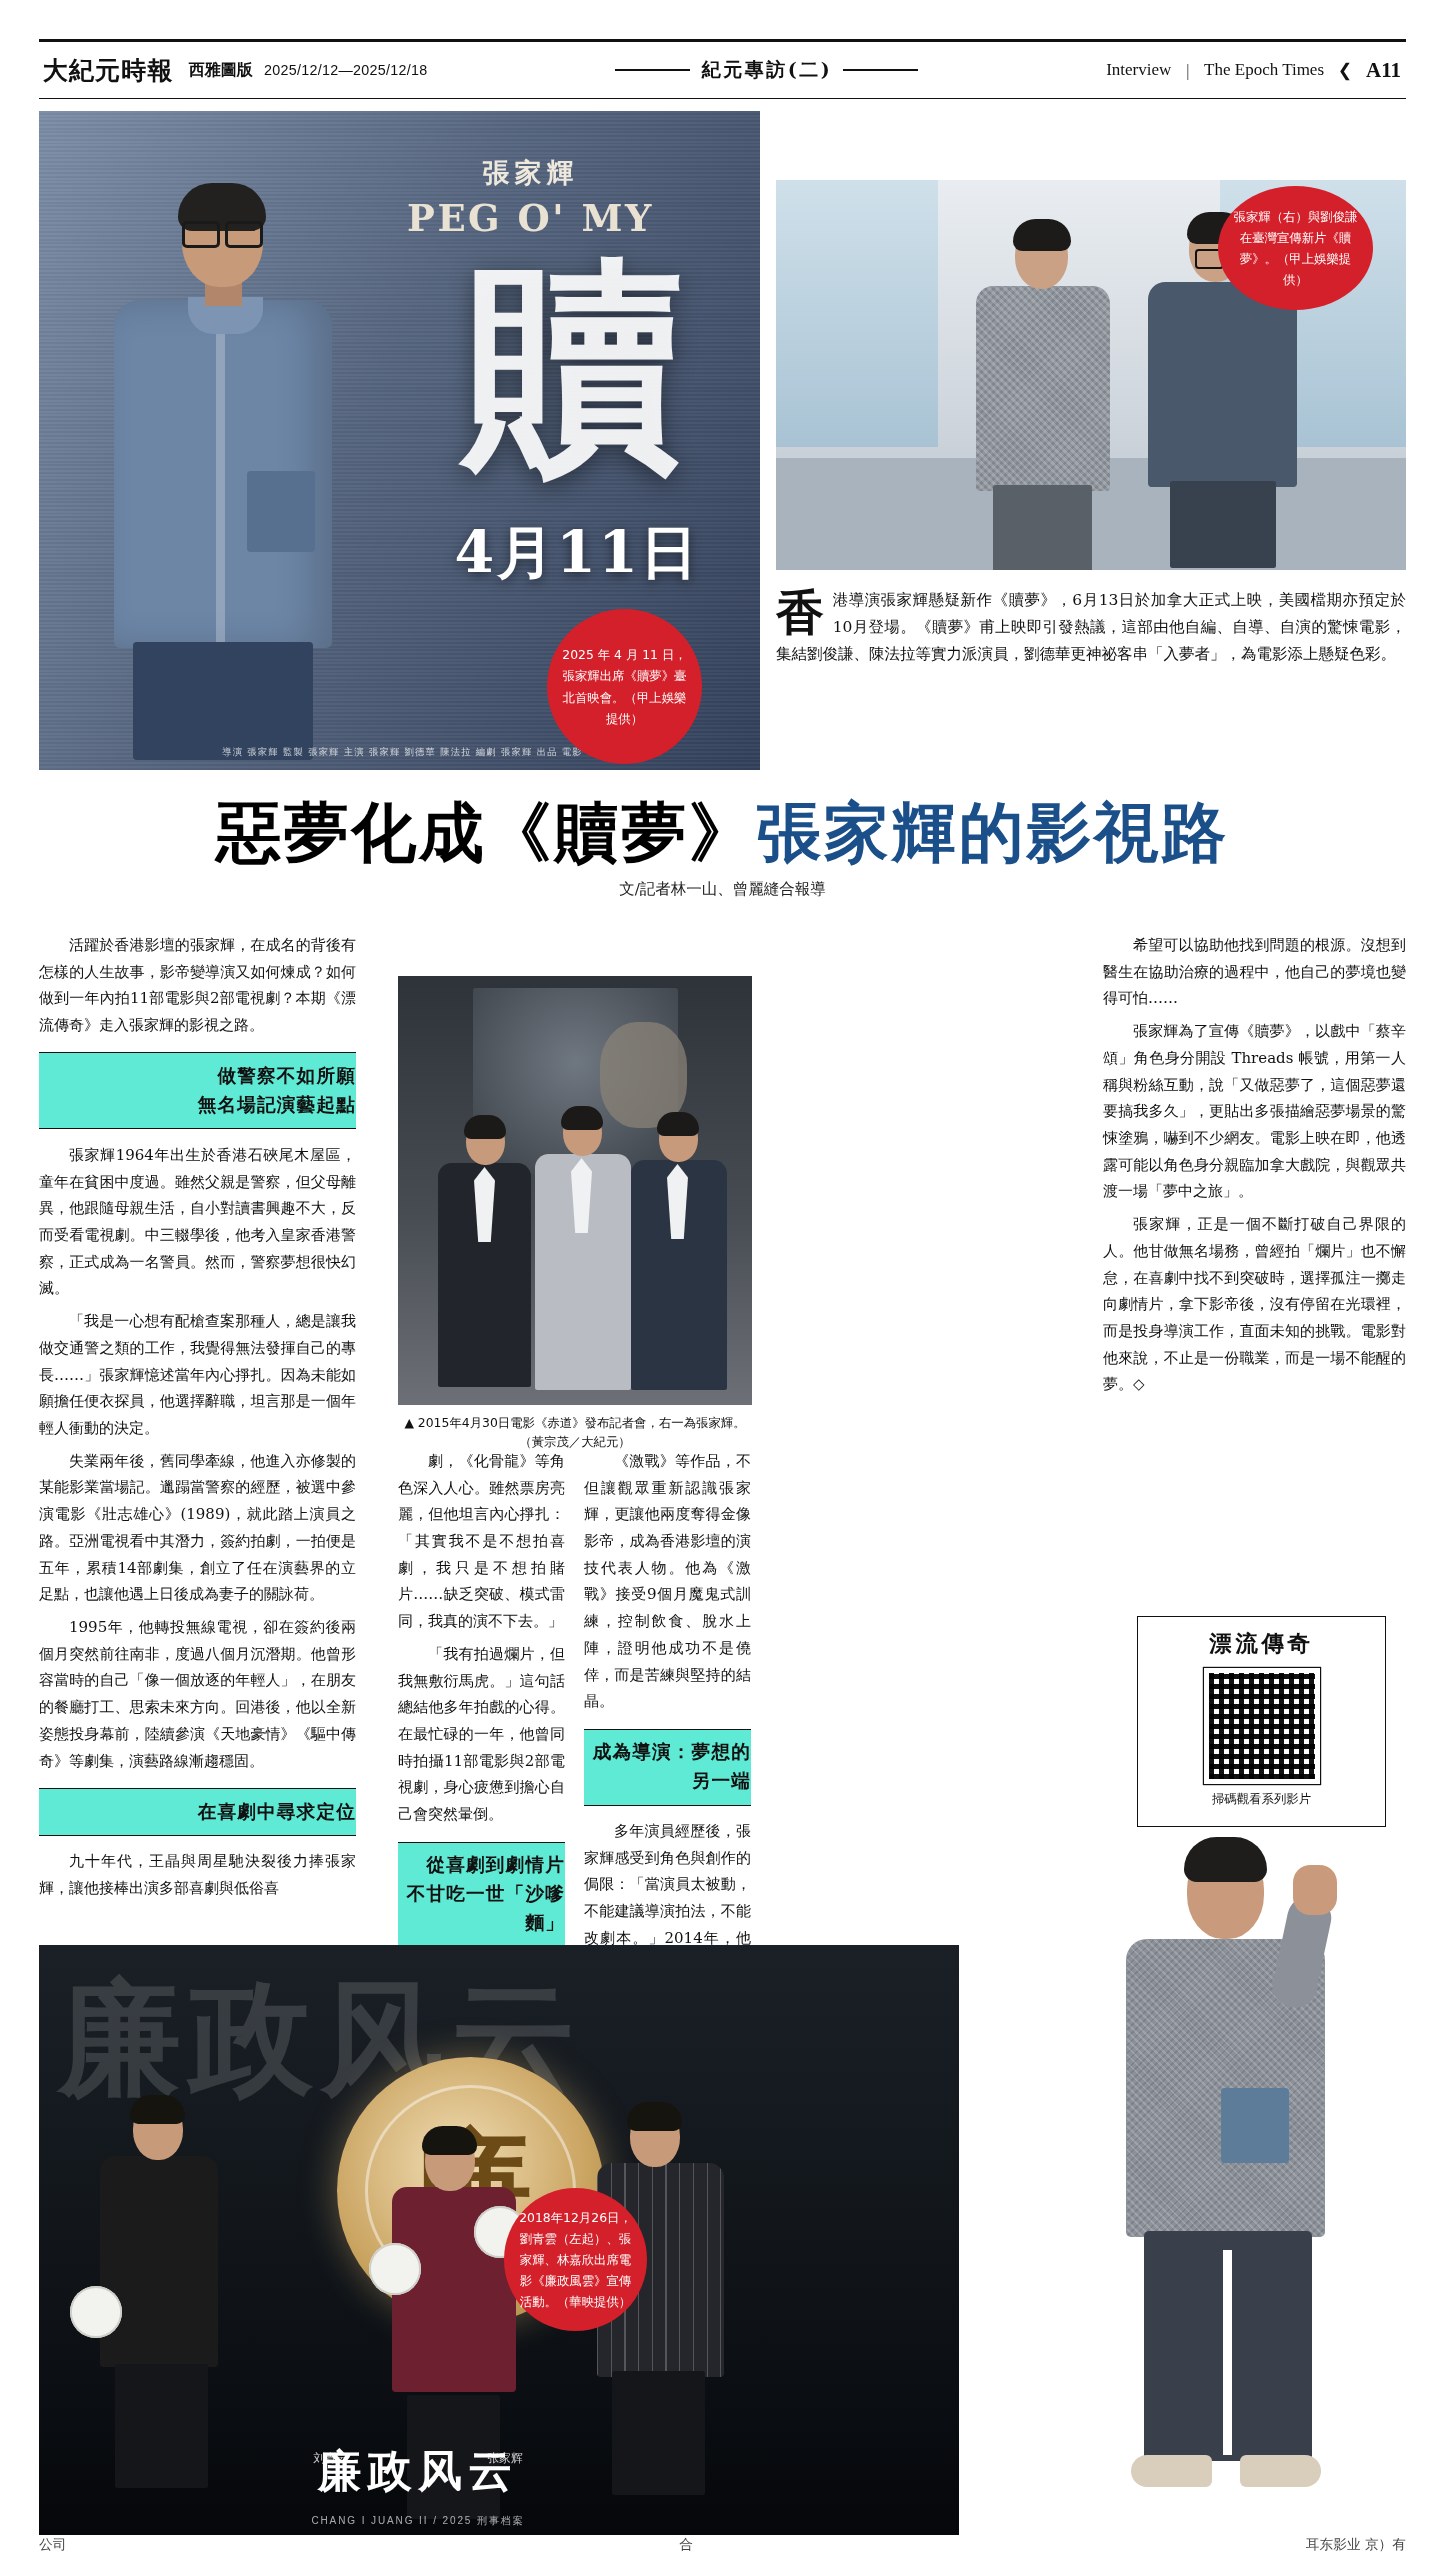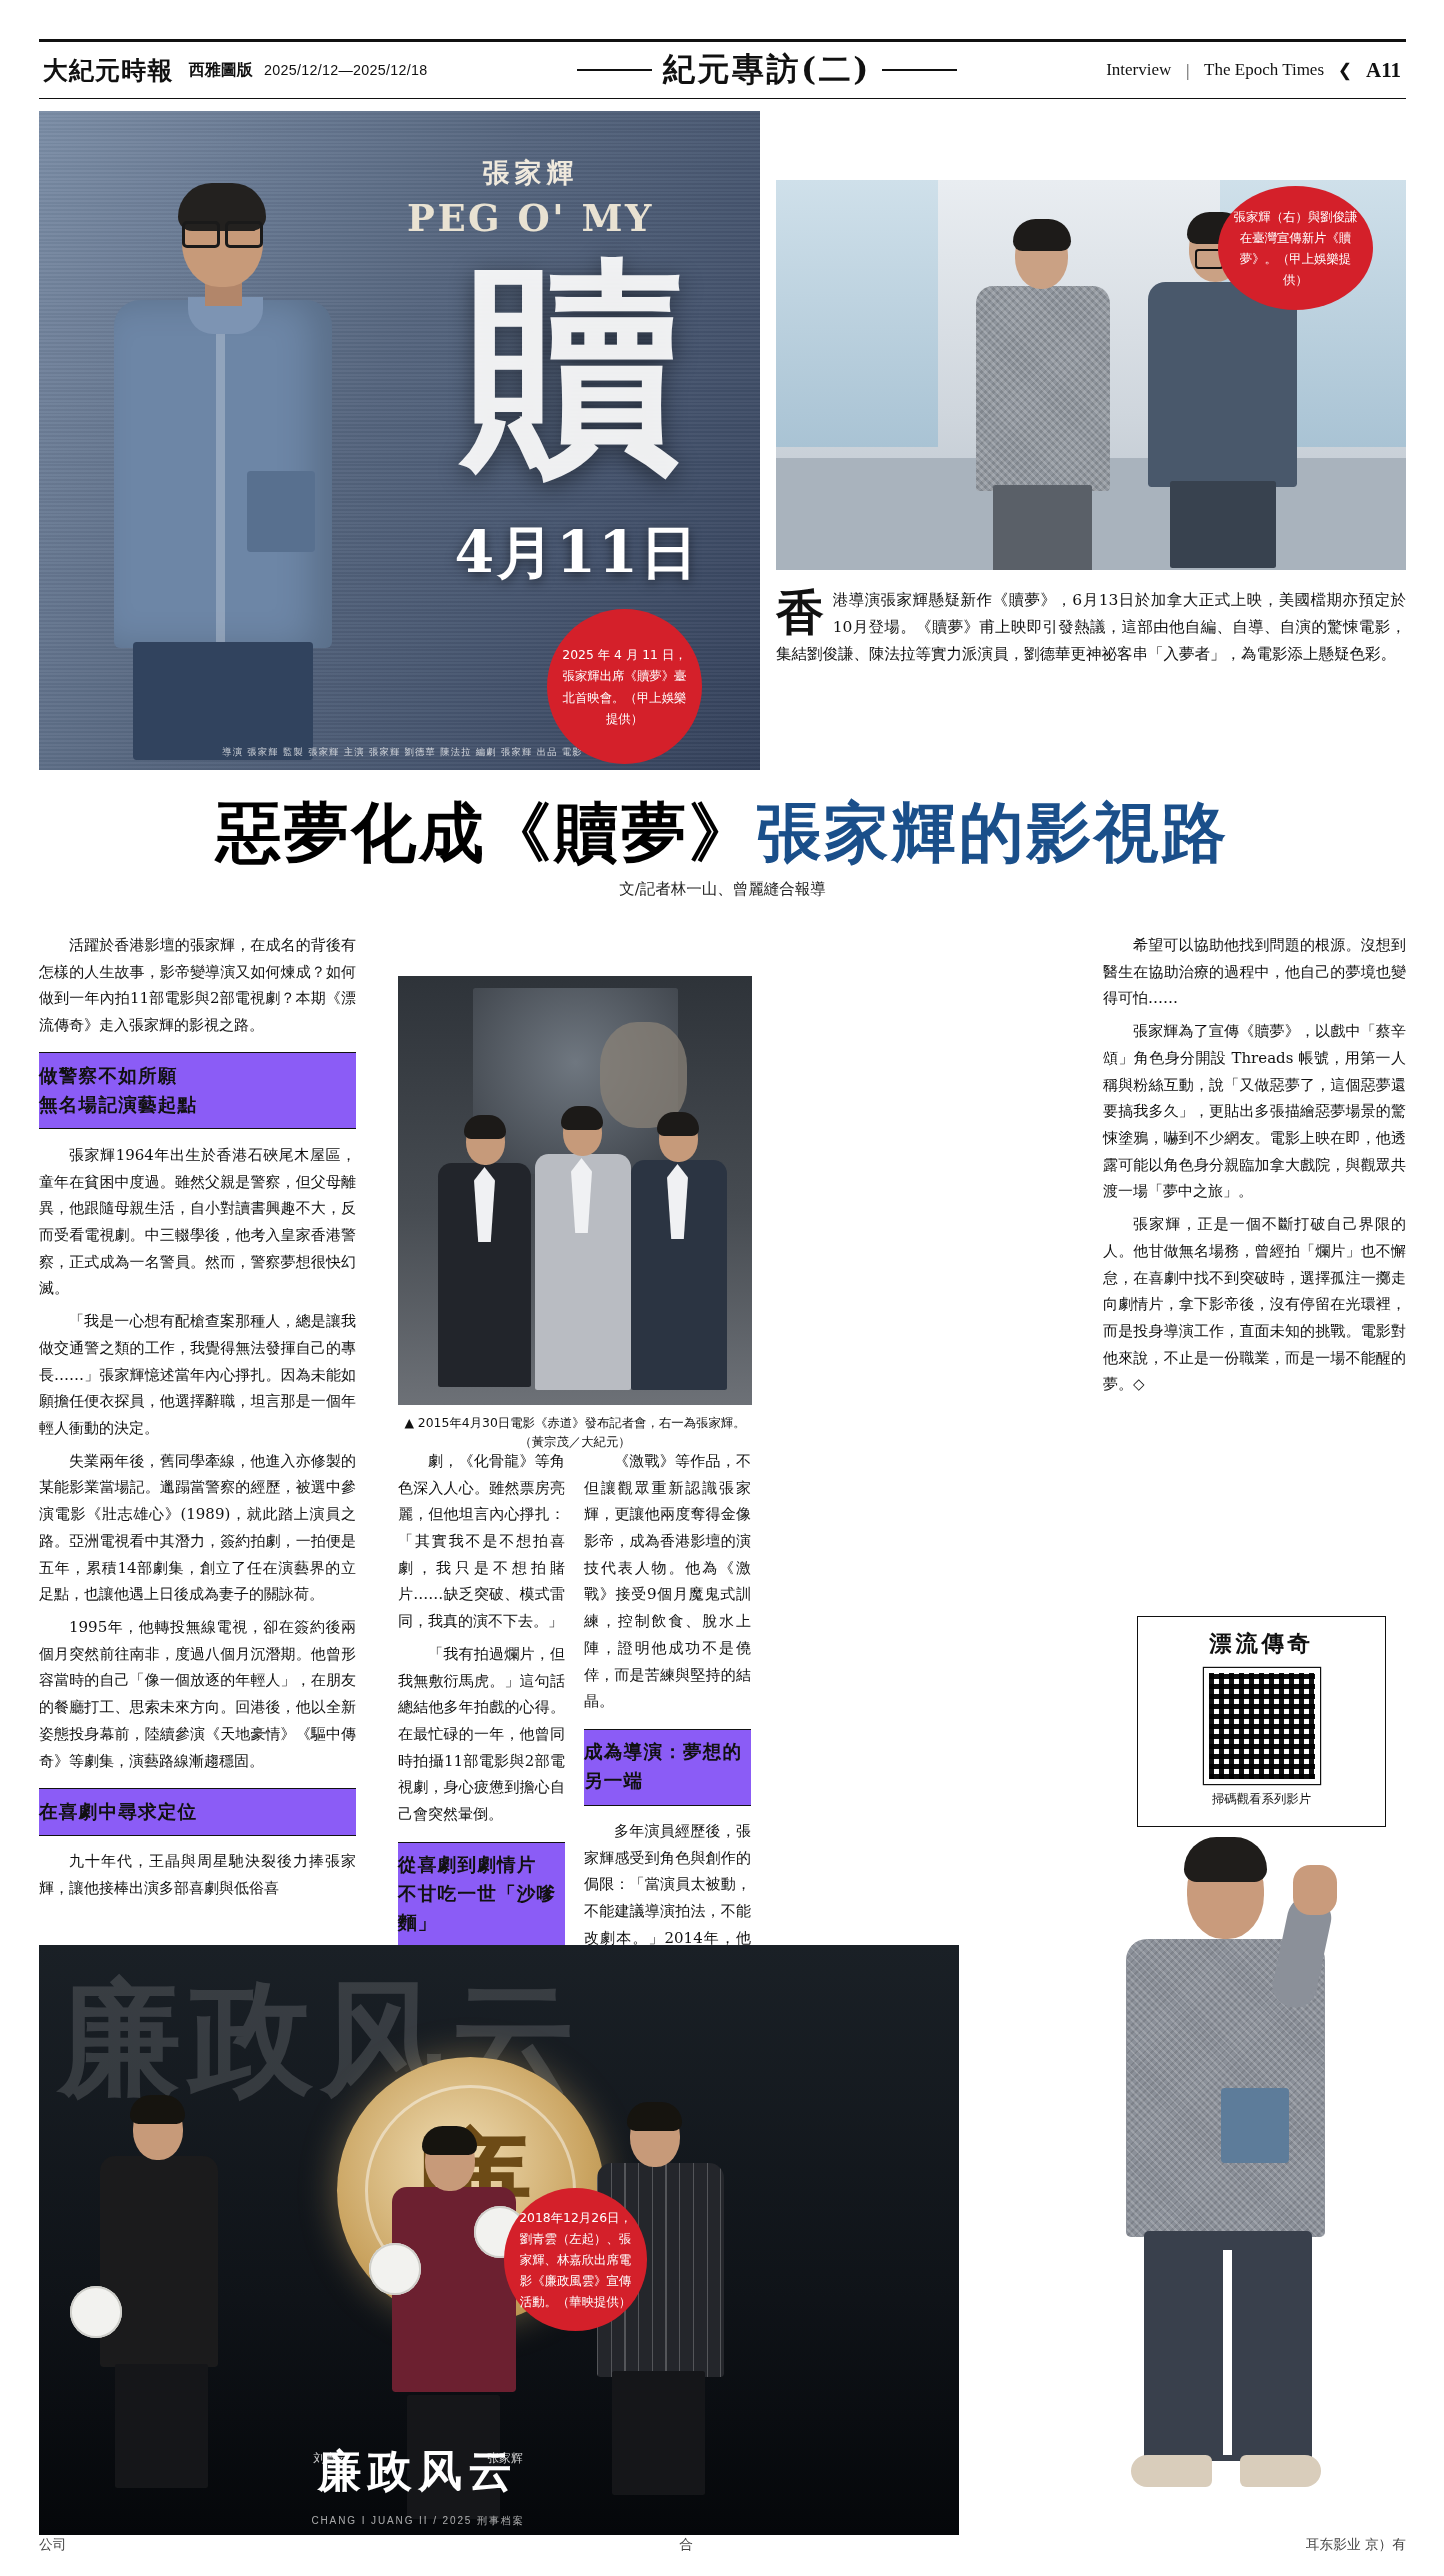--- a/index.html
+++ b/index.html
@@ -49,21 +49,21 @@
   }
   .mh-center{
     flex:1;
     display:flex;
     align-items:center;
     justify-content:center;
     gap:11.2px;
   }
   .mh-rule{height:1.2px;background:#111;width:75px;}
   .mh-title{
-    font-size:32px;
+    font-size:19px;
     font-weight:700;
     letter-spacing:2.5px;
     font-family:"DejaVu Serif","Liberation Serif",serif;
     white-space:nowrap;
   }
   .mh-right{
     display:flex; align-items:center; gap:13.7px;
     padding-right:5px;
     white-space:nowrap;
   }
@@ -211,22 +211,22 @@
     text-align:justify;
     color:#111;
   }
   .col p{margin:0 0 6.2px 0; text-indent:2em;}
   #col1{left:39px; top:932px; width:317px;}
   #col3{left:1103px; top:932px; width:303px;}
 
   .subhead{
     border-top:1.9px solid #111;
     border-bottom:1.9px solid #111;
-    background:#8b5cf6;
-    text-align:left;
+    background:#5eead4;
+    text-align:right;
     font-weight:700;
     font-size:18.6px;
     line-height:1.55;
     padding:8.7px 0;
     margin:13.7px 0 12.4px 0;
     letter-spacing:1.2px;
     font-family:"DejaVu Serif","Liberation Serif",serif;
   }
 
   

